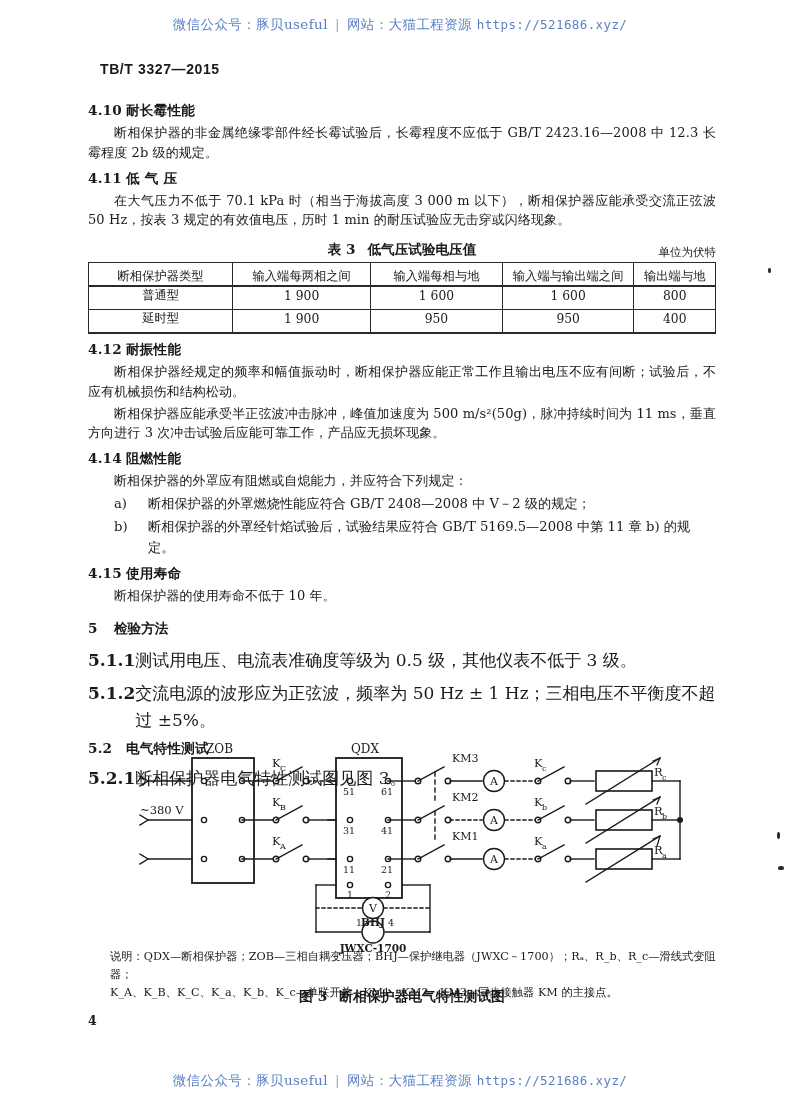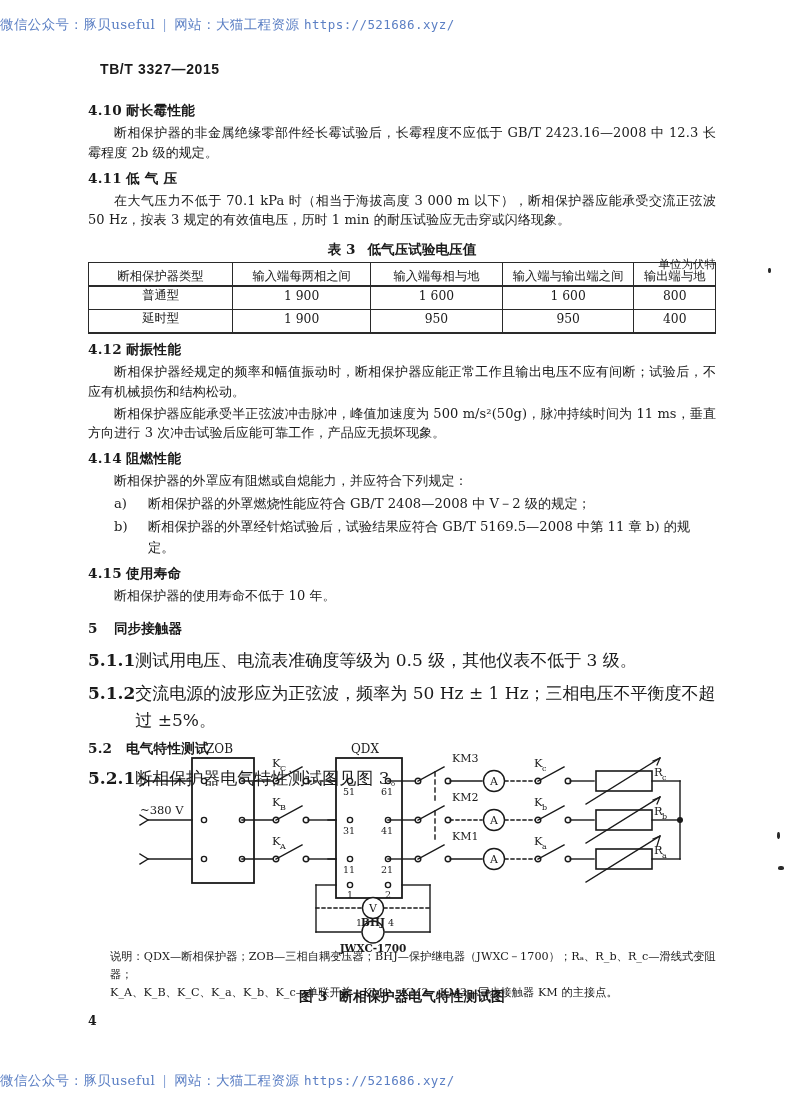--- a/index.html
+++ b/index.html
@@ -20,20 +20,21 @@
     inset: 0;
     width: 800px;
     height: 1120px;
   }
 
   
   .watermark {
     position: absolute;
     left: 0;
     width: 800px;
+    text-align: center;
     color: #5b7fc4;
     font-size: 13.5px;
     letter-spacing: 0.4px;
     white-space: nowrap;
     font-family: "DejaVu Serif", "Liberation Serif", serif;
   }
   .watermark .sep {
     color: #8fa9d8;
     padding: 0 7px;
   }
@@ -119,21 +120,21 @@
     text-align: center;
     font-weight: bold;
     font-size: 13.6px;
     margin: 11px 0 2px 0;
     position: relative;
   }
   .table-title .gap { display: inline-block; width: 12px; }
   .table-unit {
     position: absolute;
     right: 0;
-    top: 16px;
+    top: 4px;
     font-weight: normal;
     font-size: 11.5px;
   }
   table.t3 {
     border-collapse: collapse;
     width: 100%;
     margin-top: 3px;
     font-size: 12.3px;
   }
   table.t3 th, table.t3 td {
@@ -272,21 +273,21 @@
       <span class="marker">b)</span>
       <span class="body">断相保护器的外罩经针焰试验后，试验结果应符合 GB/T 5169.5—2008 中第 11 章 b) 的规定。</span>
     </div>
 
     <div class="h-sec">
       <span class="num">4.15</span><span>使用寿命</span>
     </div>
     <div class="para">断相保护器的使用寿命不低于 10 年。</div>
 
     <div class="h-main">
-      <span class="num">5</span><span>同步接触器</span>
+      <span class="num">5</span><span>检验方法</span>
     </div>
 
     <div class="numbered">
       <span class="lbl">5.1.1</span>
       <span class="body">测试用电压、电流表准确度等级为 0.5 级，其他仪表不低于 3 级。</span>
     </div>
     <div class="numbered">
       <span class="lbl">5.1.2</span>
       <span class="body">交流电源的波形应为正弦波，频率为 50 Hz ± 1 Hz；三相电压不平衡度不超过 ±5%。</span>
     </div>

